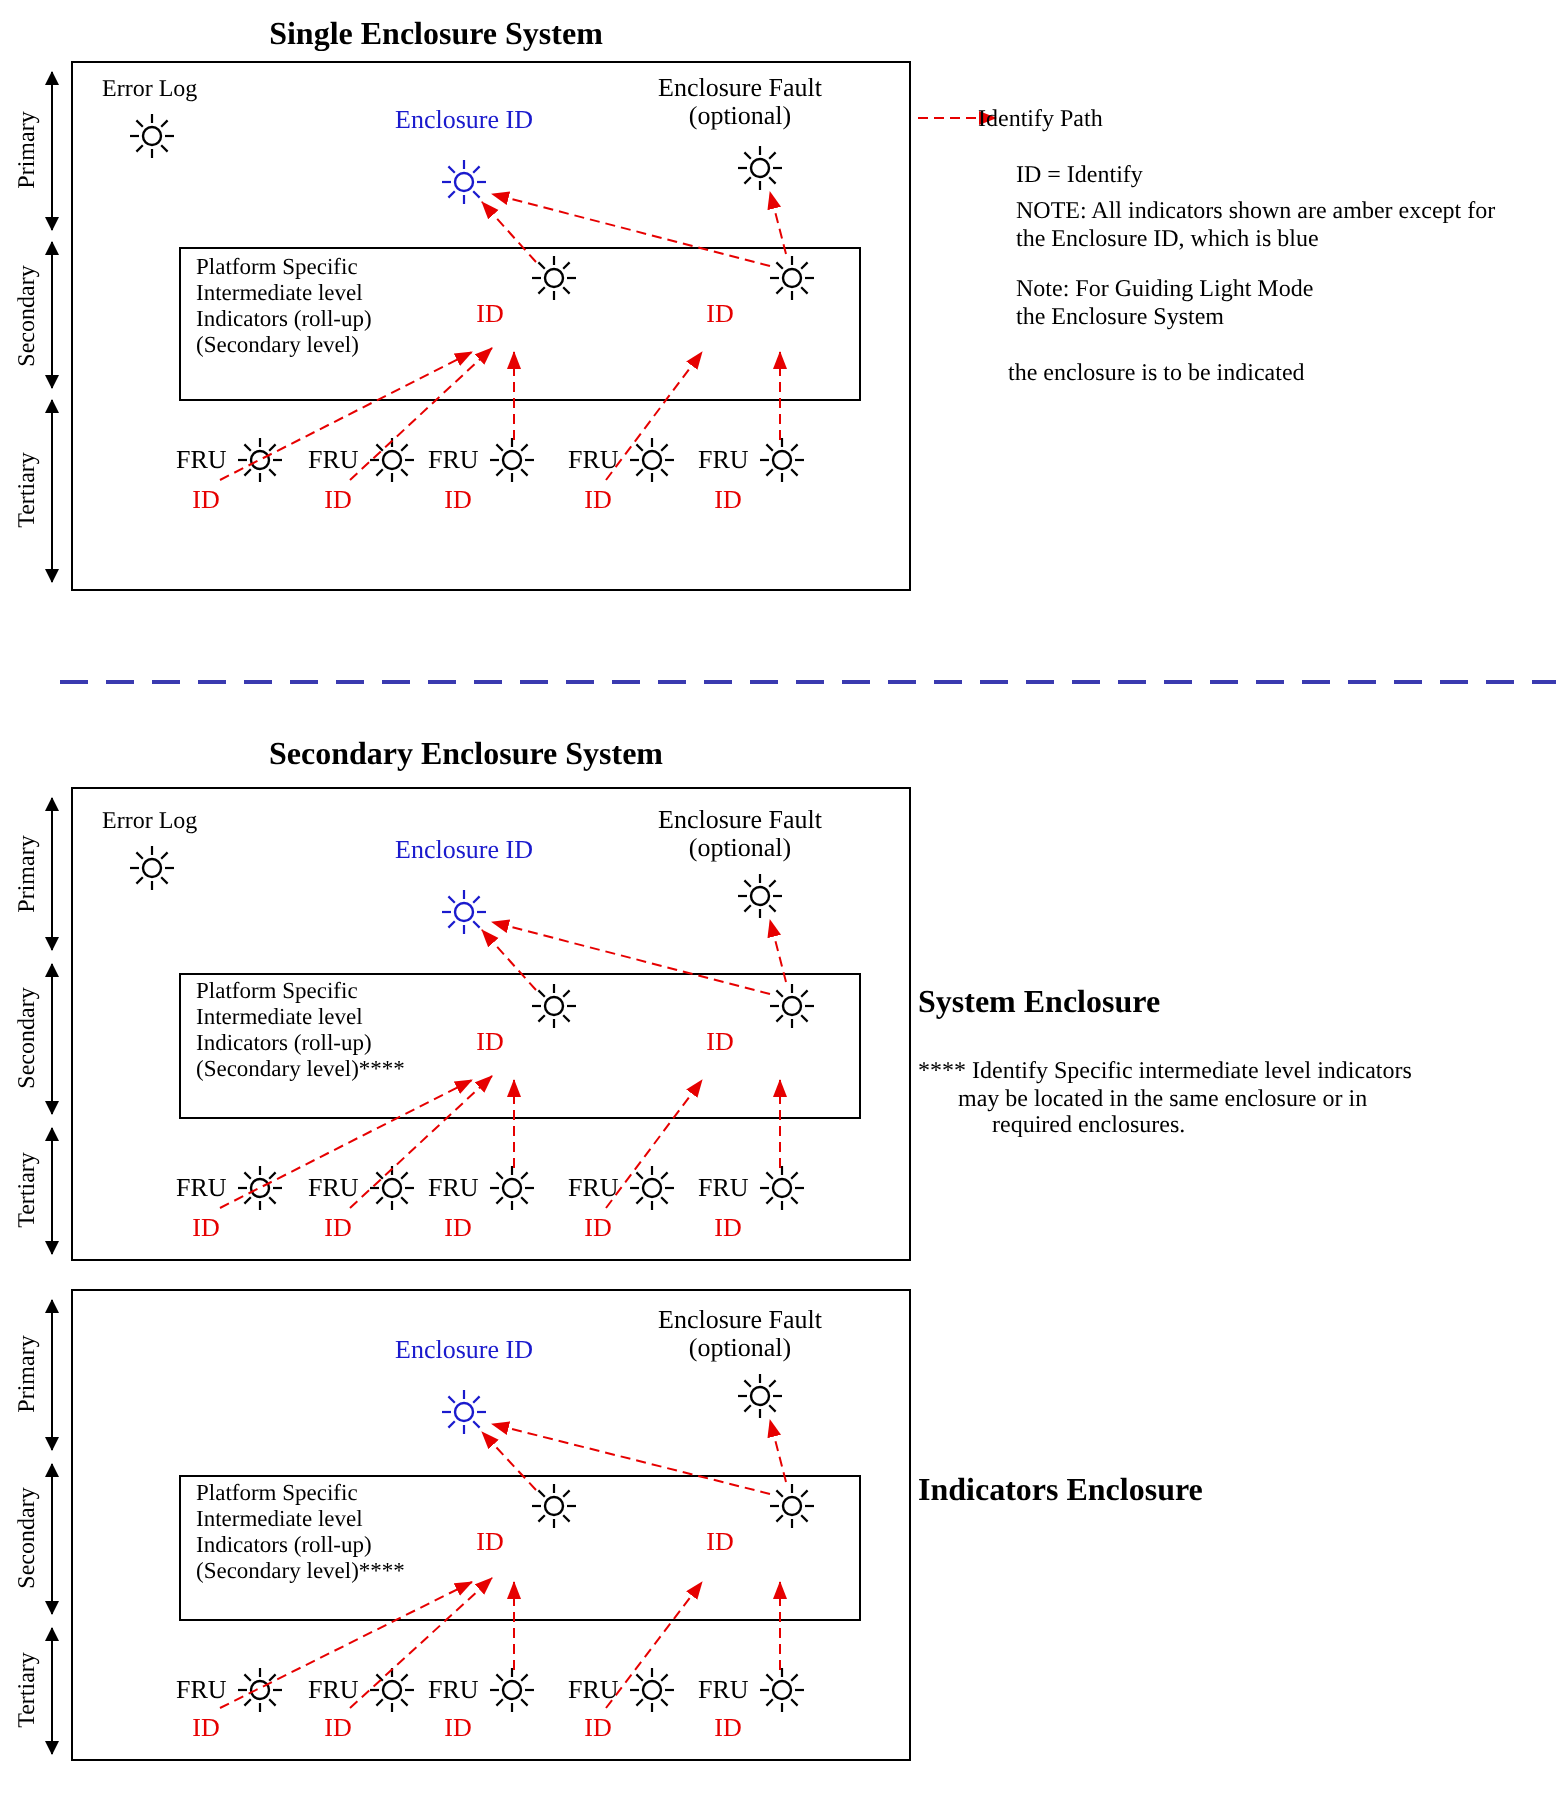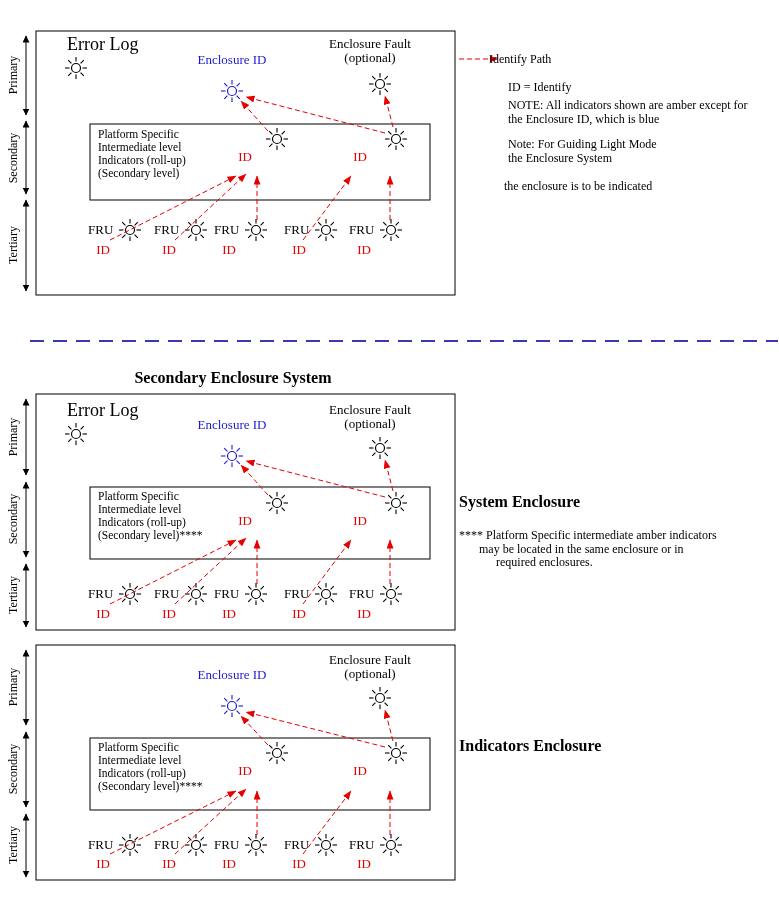--- a/index.html
+++ b/index.html
@@ -5,21 +5,21 @@
   * { margin:0; padding:0; box-sizing:border-box; }
   body { background:#ffffff; }
   #stage {
     position:relative; width:779px; height:899px; background:#ffffff;
     font-family:"Liberation Serif","DejaVu Serif",serif; overflow:hidden;
   }
   .lbl { position:absolute; white-space:nowrap; color:#000; font-size:13px; line-height:14px; }
   .c   { text-align:center; }
   .b   { font-weight:bold; }
   .t16 { font-size:16px; line-height:17px; }
-  .fs14{ font-size:18px;margin-left:16px; }
+  .fs14{ font-size:12px; }
   .fs12{ font-size:12px; line-height:14px; }
   .fs11{ font-size:11.5px; line-height:13px; }
   .red { color:#e60000; }
   .blue{ color:#1a1acd; }
   .rot { transform:rotate(-90deg); width:80px; height:14px; text-align:center;
          font-size:12px; line-height:14px; }
   
   .box    { fill:none; stroke:#000; stroke-width:1; }
   .ipath  { stroke:#e60000; stroke-width:1; fill:none; stroke-dasharray:5 3; marker-end:url(#ah); }
   .rail   { stroke:#000; stroke-width:1; marker-start:url(#bk); marker-end:url(#bk); }
@@ -151,20 +151,21 @@
       <line class="ipath" x1="175" y1="854" x2="246" y2="789"></line>
       <line class="ipath" x1="257" y1="835" x2="257" y2="791"></line>
       <line class="ipath" x1="303" y1="854" x2="351" y2="791"></line>
       <line class="ipath" x1="390" y1="835" x2="390" y2="791"></line>
       <line class="ipath" x1="268" y1="745" x2="241" y2="716"></line>
       <line class="ipath" x1="385" y1="747" x2="246" y2="712"></line>
       <line class="ipath" x1="393" y1="741" x2="385" y2="710"></line>
     </g>
   </svg>
 
+  <div class="lbl b t16 c" style="left:88px;top:9px;width:260px">Single Enclosure System</div>
 
   <div class="lbl rot" style="left:-27px;top:68px">Primary</div>
   <div class="lbl rot" style="left:-27px;top:151px">Secondary</div>
   <div class="lbl rot" style="left:-27px;top:238px">Tertiary</div>
 
   <div class="lbl fs14" style="left:51px;top:37px">Error Log</div>
   <div class="lbl c blue" style="left:168px;top:53px;width:128px">Enclosure ID</div>
   <div class="lbl c" style="left:311px;top:37px;width:118px">Enclosure Fault</div>
   <div class="lbl c" style="left:311px;top:51px;width:118px">(optional)</div>
 
@@ -221,21 +222,21 @@
   <div class="lbl" style="left:284px;top:587px">FRU</div>
   <div class="lbl" style="left:349px;top:587px">FRU</div>
 
   <div class="lbl c red" style="left:91px;top:607px;width:24px">ID</div>
   <div class="lbl c red" style="left:157px;top:607px;width:24px">ID</div>
   <div class="lbl c red" style="left:217px;top:607px;width:24px">ID</div>
   <div class="lbl c red" style="left:287px;top:607px;width:24px">ID</div>
   <div class="lbl c red" style="left:352px;top:607px;width:24px">ID</div>
 
   <div class="lbl b t16" style="left:459px;top:493px">System Enclosure</div>
-  <div class="lbl fs12" style="left:459px;top:528px">**** Platform Specific intermediate amber indicators</div>
+  <div class="lbl fs12" style="left:459px;top:528px">**** Identify Specific intermediate level indicators</div>
   <div class="lbl fs12" style="left:479px;top:542px">may be located in the same enclosure or in</div>
   <div class="lbl fs12" style="left:496px;top:555px">required enclosures.</div>
 
   <div class="lbl rot" style="left:-27px;top:680px">Primary</div>
   <div class="lbl rot" style="left:-27px;top:762px">Secondary</div>
   <div class="lbl rot" style="left:-27px;top:838px">Tertiary</div>
 
   <div class="lbl c blue" style="left:168px;top:668px;width:128px">Enclosure ID</div>
   <div class="lbl c" style="left:311px;top:653px;width:118px">Enclosure Fault</div>
   <div class="lbl c" style="left:311px;top:667px;width:118px">(optional)</div>

